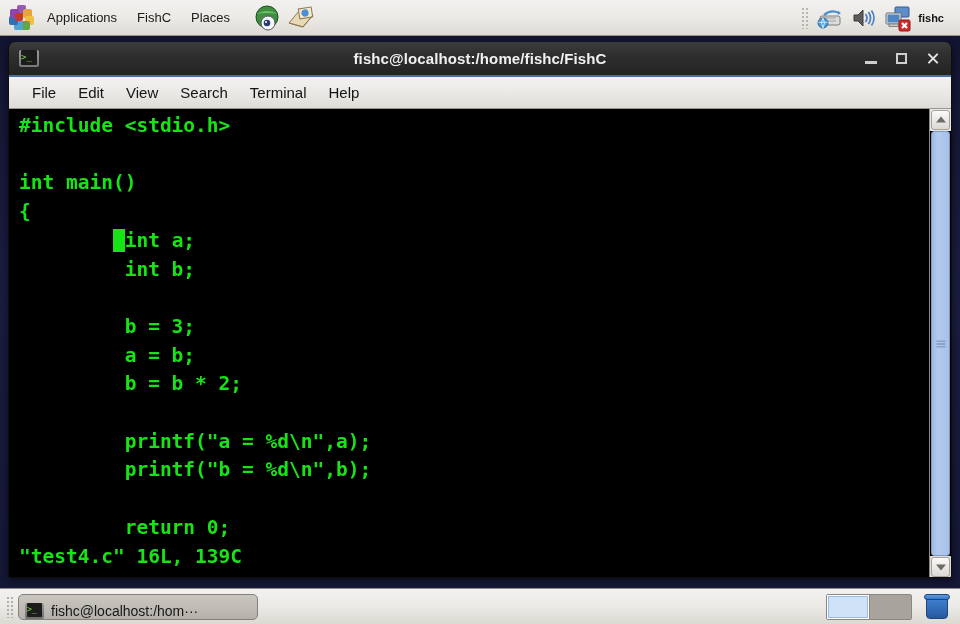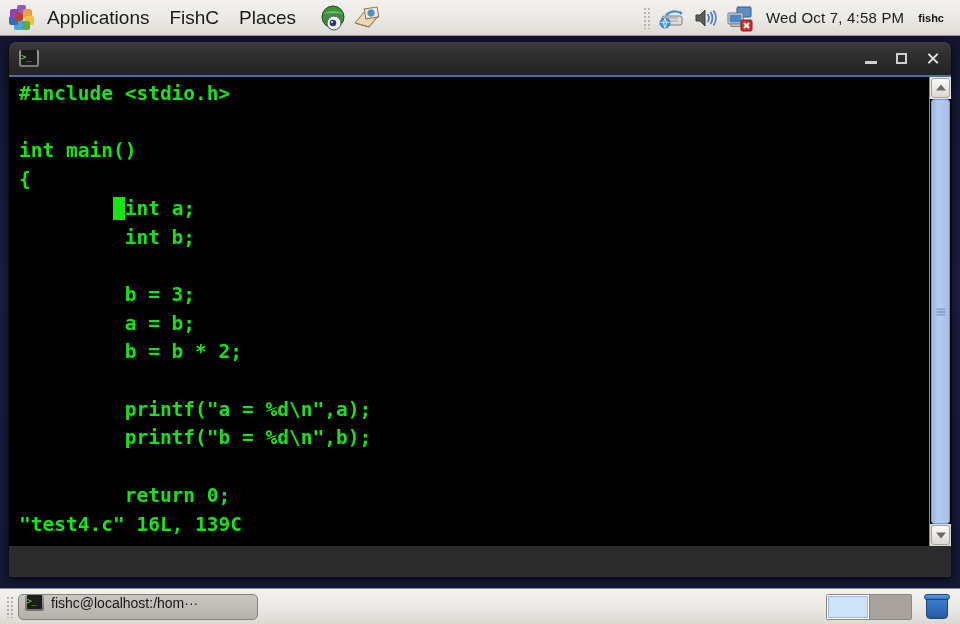--- a/index.html
+++ b/index.html
@@ -26,21 +26,21 @@
     left: 0; top: 0;
     width: 960px;
     height: 36px;
     background: linear-gradient(180deg, #f2f1ef 0%, #eceae6 50%, #dedbd5 100%);
     border-bottom: 1px solid #9a968f;
     display: flex;
     align-items: center;
     box-sizing: border-box;
   }
   .panel-menu {
-    font-size: 19px;
+    font-size: 13px;
     color: #1a1a1a;
     padding: 4px 9px;
     margin: 0 1px;
     border-radius: 3px;
     white-space: nowrap;
     cursor: default;
   }
   .panel-menu:first-of-type { }
   #apps-logo {
     width: 26px; height: 26px;
@@ -288,21 +288,21 @@
   }
   .bp-grip {
     width: 7px; height: 22px;
     margin: 0 5px 0 6px;
     flex: 0 0 auto;
     background-image: radial-gradient(#b3afa8 40%, transparent 41%);
     background-size: 4px 4px;
   }
   #task-button {
     display: flex;
-    align-items: flex-start;
+    align-items: flex-end;
     height: 26px;
     min-width: 240px;
     padding: 0 10px 0 6px;
     background: linear-gradient(180deg,#cac7c1,#b5b1aa);
     border: 1px solid #86827b;
     border-radius: 5px;
     box-sizing: border-box;
     cursor: default;
   }
   #task-icon {
@@ -451,35 +451,43 @@
       <svg width="30" height="30" viewBox="0 0 30 30">
         <rect x="13" y="4" width="14" height="10" rx="1" fill="#5d8ec9" stroke="#2e5c90" stroke-width="1"></rect>
         <rect x="4" y="10" width="15" height="11" rx="1" fill="#e4e4e4" stroke="#6f6f6f" stroke-width="1"></rect>
         <rect x="5.5" y="11.5" width="12" height="8" fill="#4e85c4"></rect>
         <rect x="7" y="21" width="10" height="2.5" fill="#c9c9c9" stroke="#6f6f6f" stroke-width=".8"></rect>
         <rect x="17" y="17" width="11" height="11" rx="1.5" fill="#cf2b2b" stroke="#8d1a1a" stroke-width="1"></rect>
         <path d="M20 20 l5 5 M25 20 l-5 5" stroke="#fff" stroke-width="2.2"></path>
       </svg>
     </div>
 
-    <div id="clock">Wed Oct  7,  4:58 PM</div>
     <div id="panel-user">fishc</div>
   </div>
 
   <div id="term-window">
 
     <div id="titlebar">
       <div id="term-icon"></div>
+      <div id="title-text">fishc@localhost:/home/fishc/FishC</div>
       <div id="win-buttons">
         <div class="win-btn wb-min"></div>
         <div class="win-btn wb-max"></div>
         <div class="win-btn wb-close">✕</div>
       </div>
     </div>
 
+    <div id="menubar">
+      <div class="menu-item">File</div>
+      <div class="menu-item">Edit</div>
+      <div class="menu-item">View</div>
+      <div class="menu-item">Search</div>
+      <div class="menu-item">Terminal</div>
+      <div class="menu-item">Help</div>
+    </div>
 
     <div id="term-body">
       <div id="term-text"><div>#include &lt;stdio.h&gt;</div><div>&nbsp;</div><div>int main()</div><div>{</div><div><span>        </span><span class="cursor"> </span><span>int a;</span></div><div>         int b;</div><div>&nbsp;</div><div>         b = 3;</div><div>         a = b;</div><div>         b = b * 2;</div><div>&nbsp;</div><div>         printf("a = %d\n",a);</div><div>         printf("b = %d\n",b);</div><div>&nbsp;</div><div>         return 0;</div><div>"test4.c" 16L, 139C</div></div>
 
       <div id="term-scroll">
         <div class="sb-btn sb-up"></div>
         <div id="sb-track">
           <div id="sb-thumb">
             <div id="sb-grip"></div>
           </div>

